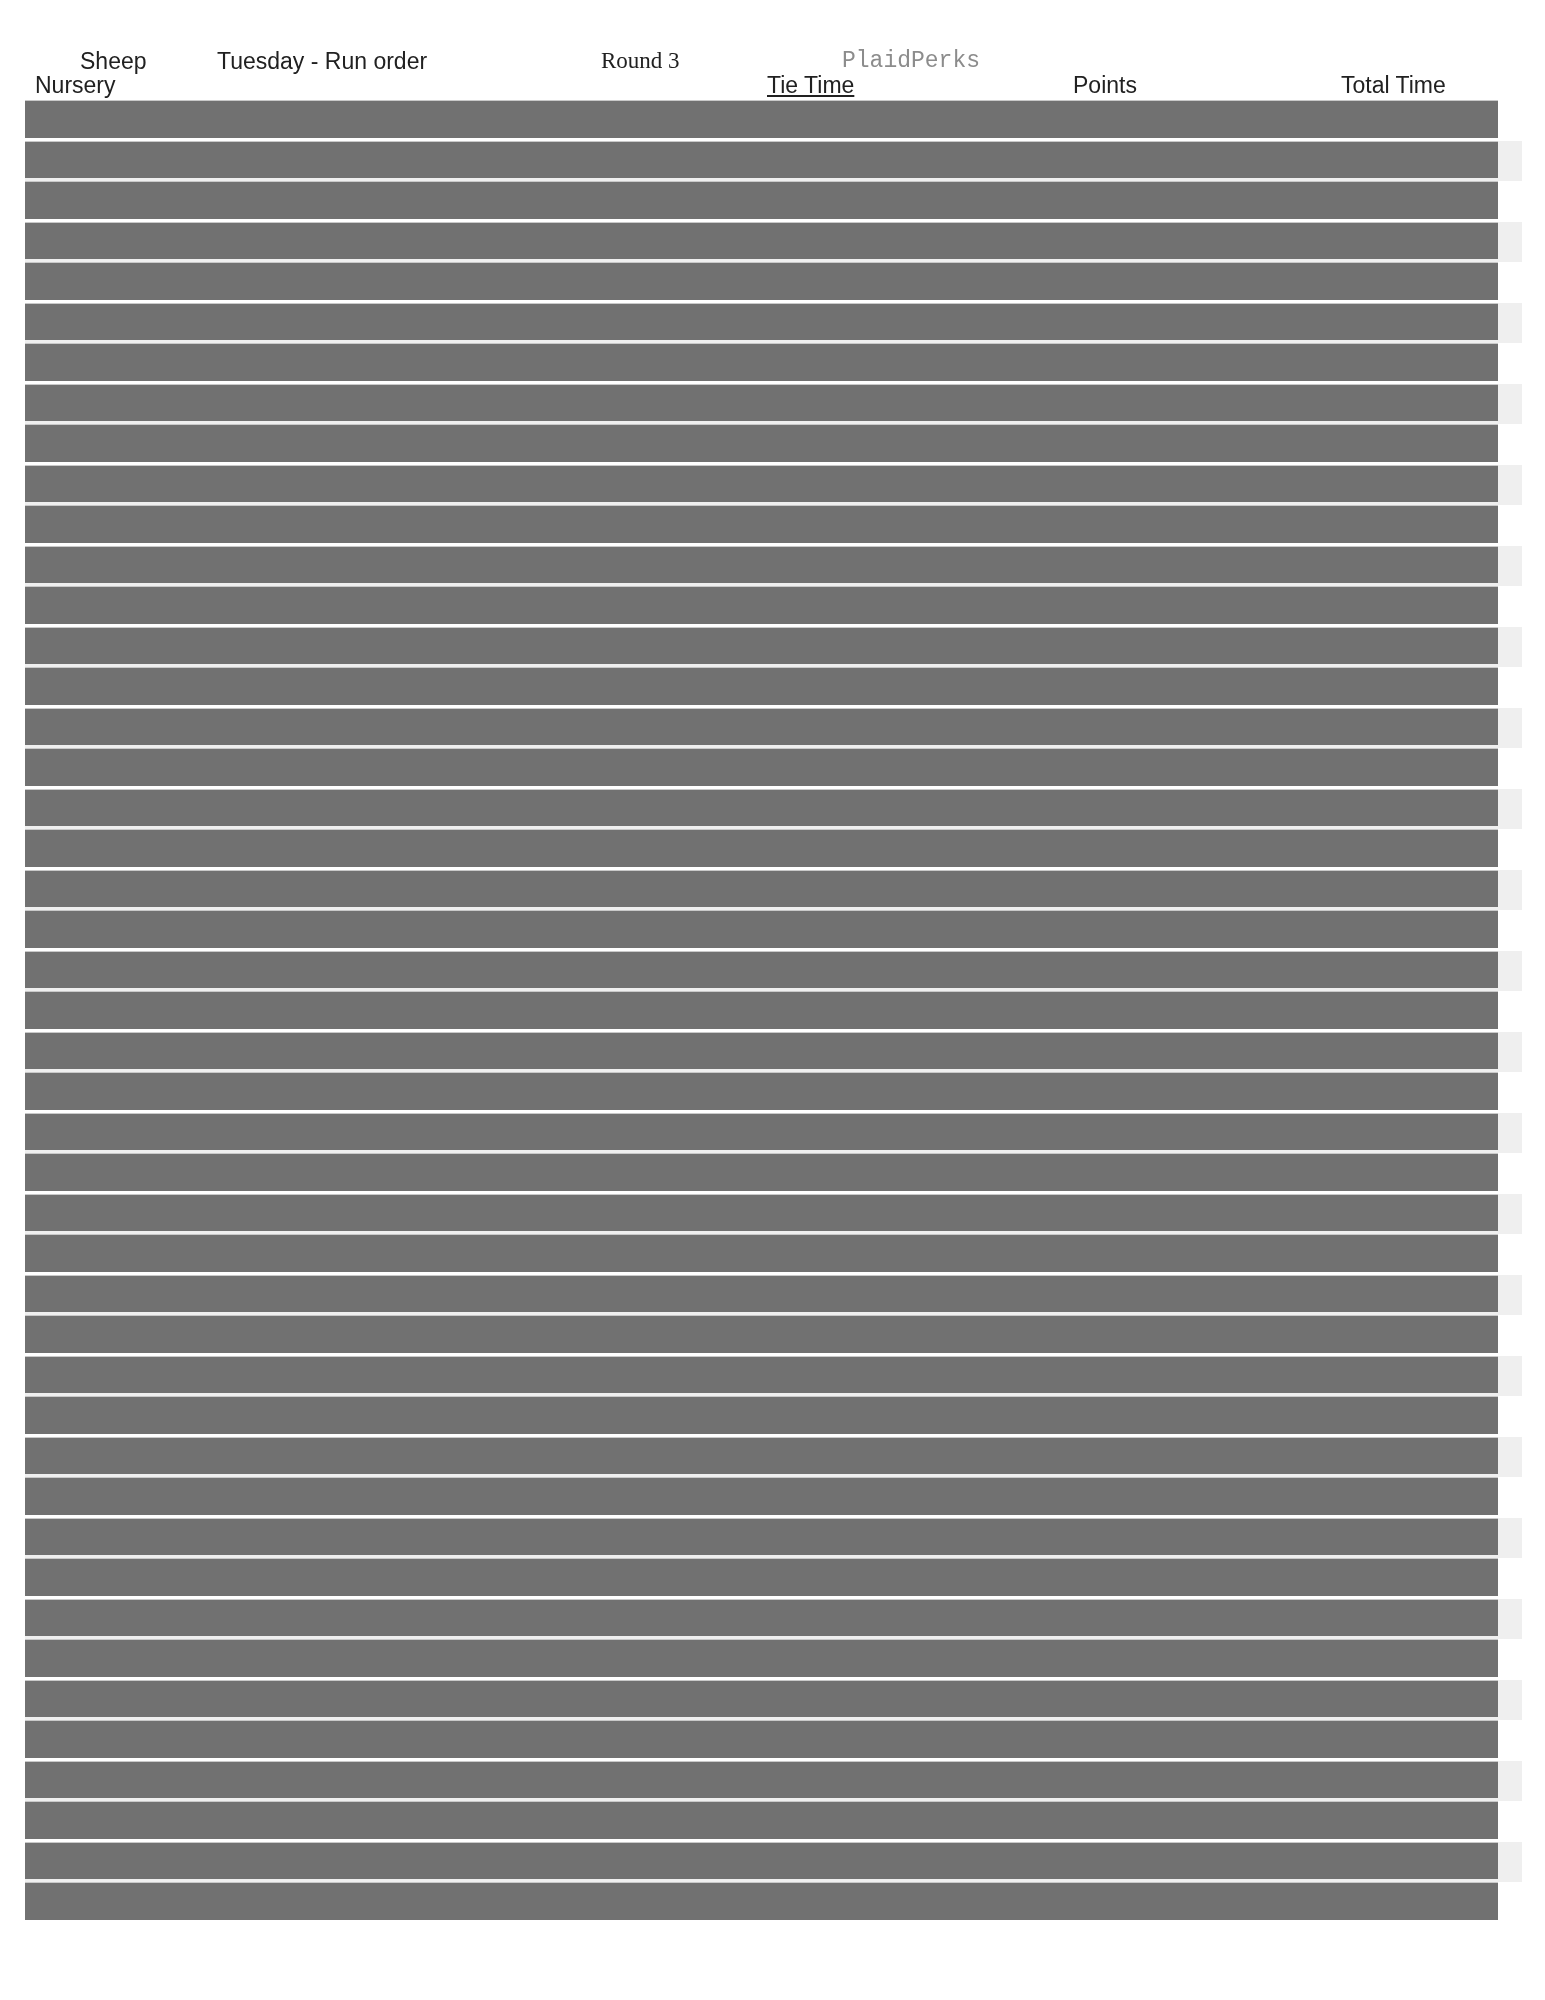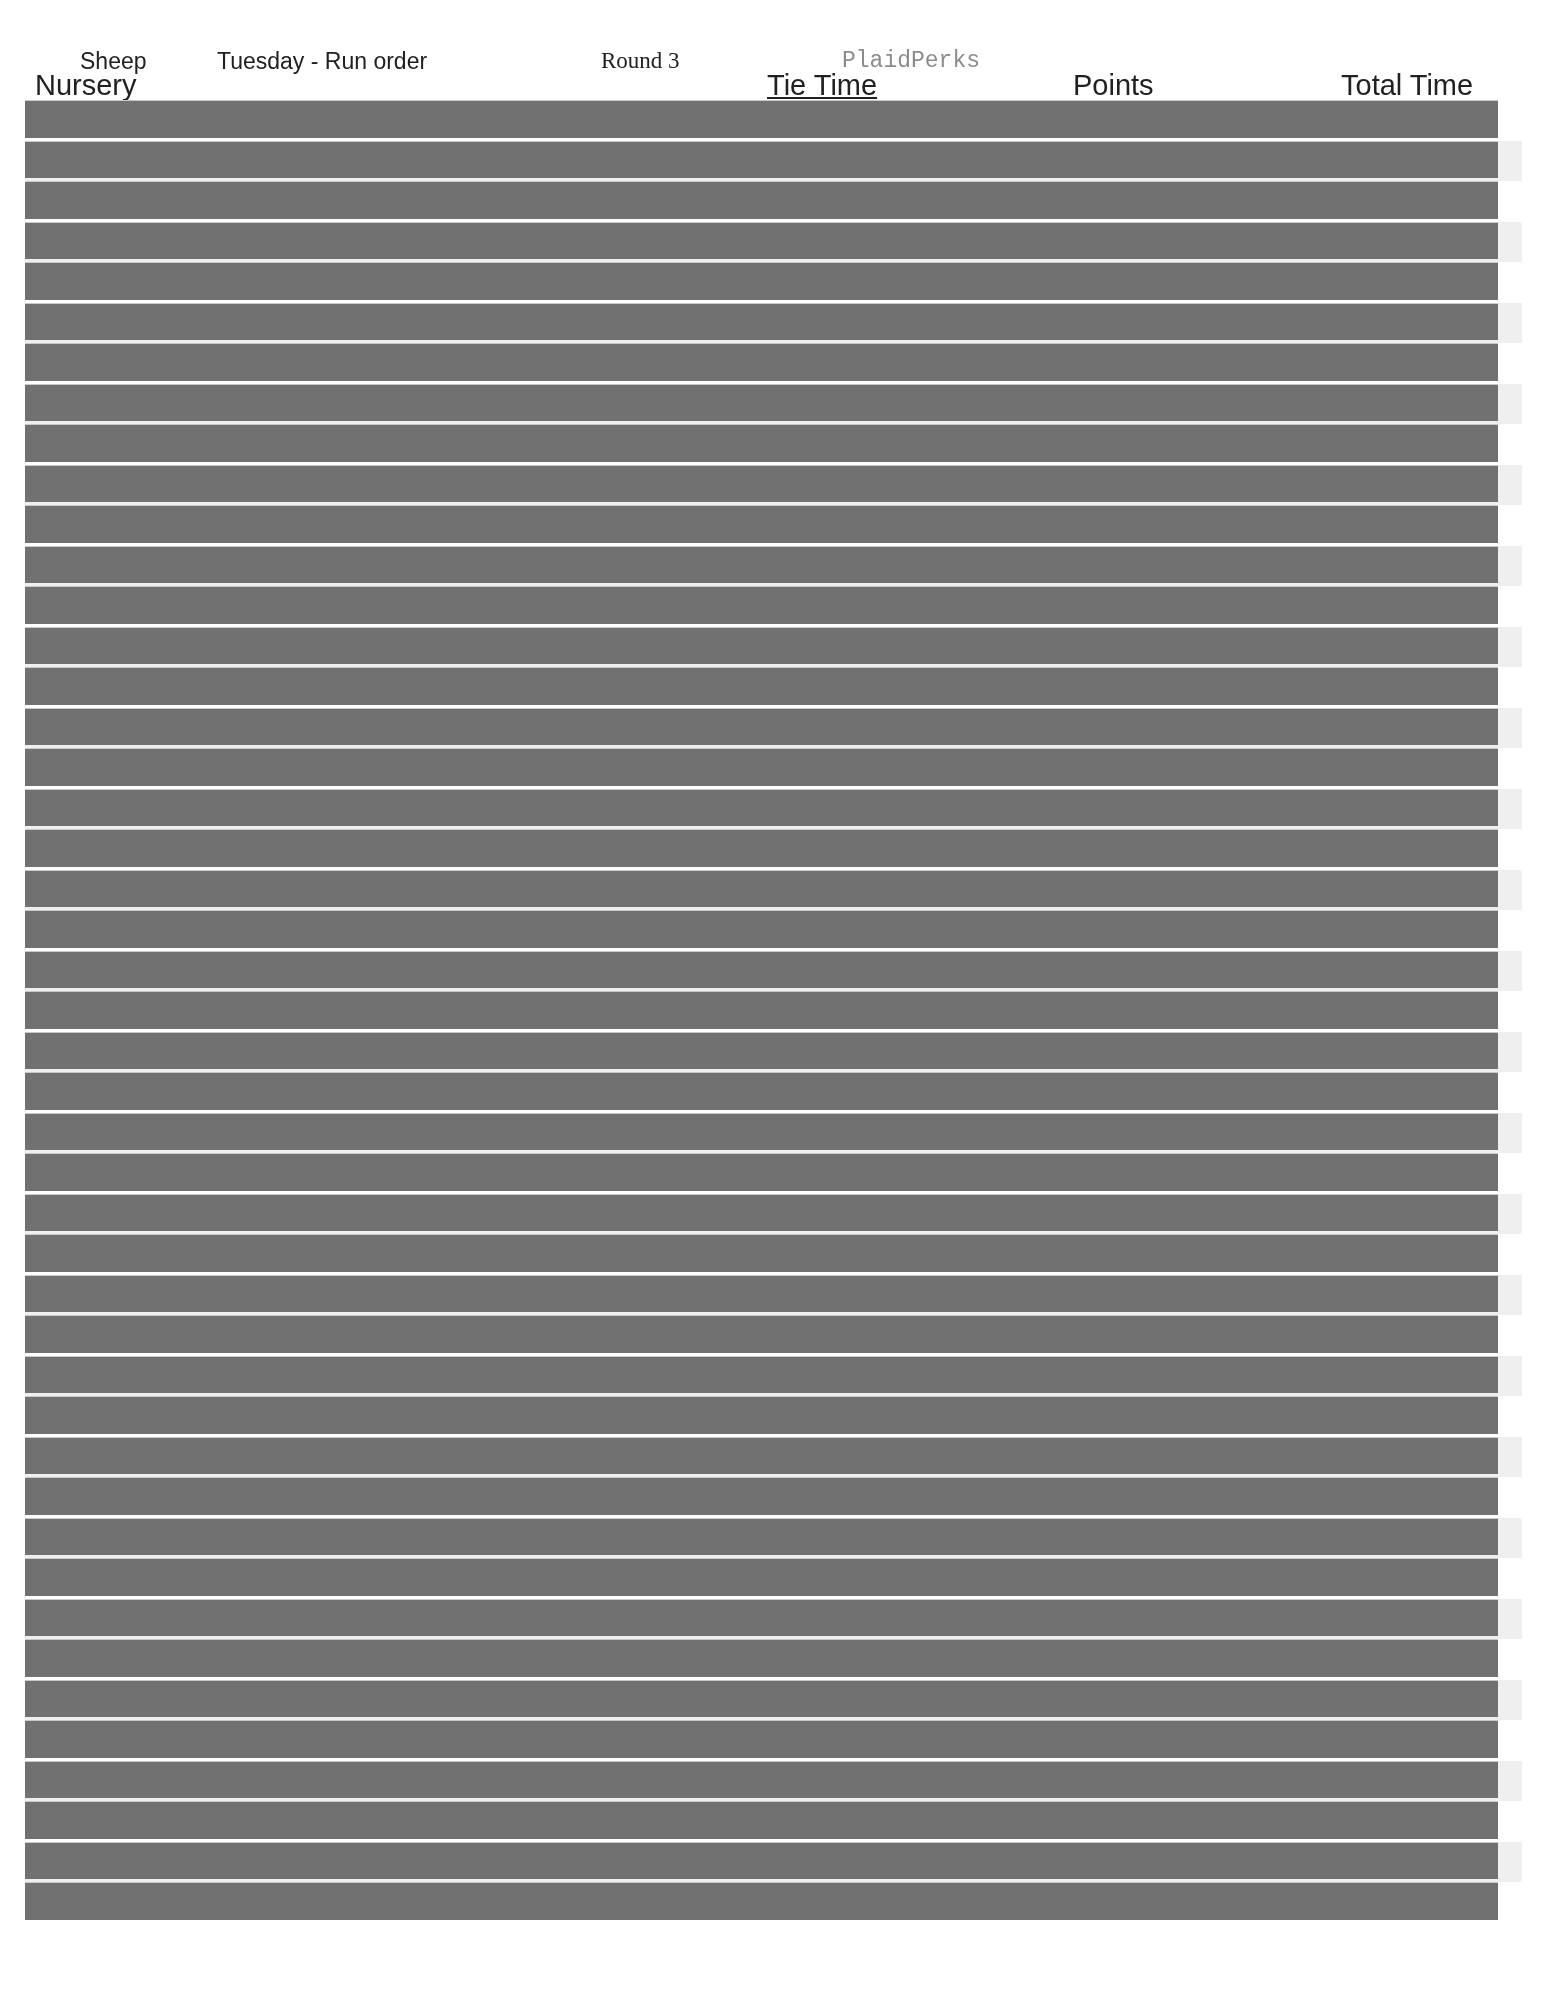--- a/index.html
+++ b/index.html
@@ -23,21 +23,21 @@
     position:absolute;top:0;font-size:23px;line-height:32px;
     color:var(--header-text);white-space:nowrap;margin-top:31px;
   }
   .t-event{left:80px;}
   .t-day{left:217px;}
   .t-round{left:601px;font-family:Liberation Serif, serif;}
   .t-sponsor{left:842px;color:var(--sponsor-text) !important;font-family:Liberation Mono, monospace;}
   
   .col-headers{position:absolute;top:70px;left:0;width:100%;height:30px;}
   .col-headers span{
-    position:absolute;top:0;font-size:29px;line-height:30px;
+    position:absolute;top:0;font-size:23px;line-height:30px;
     color:var(--header-text);white-space:nowrap;
   }
   .h-class{left:35px;}
   .h-tie{left:767px;text-decoration:underline;}
   .h-points{left:1045px;margin-left:28px;}
   .h-total{left:1341px;}
   
   .table-body{position:absolute;top:100px;left:25px;width:1497px;}
   .row{
     position:relative;height:40.5px;width:1497px;

